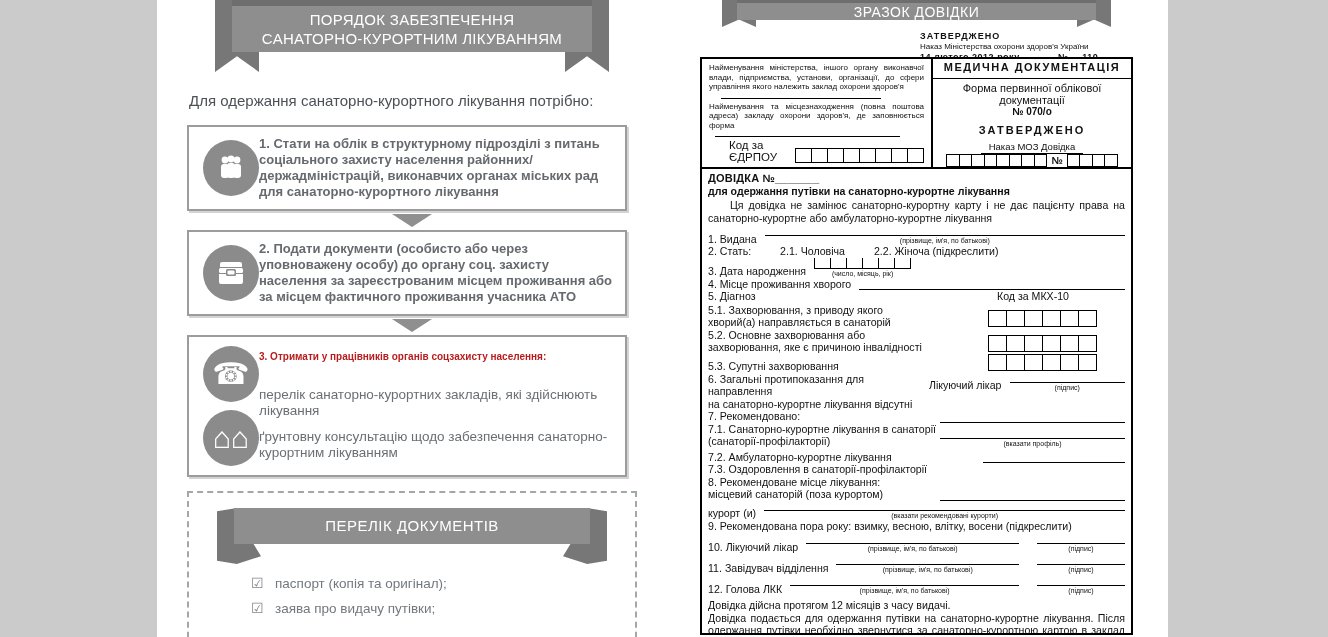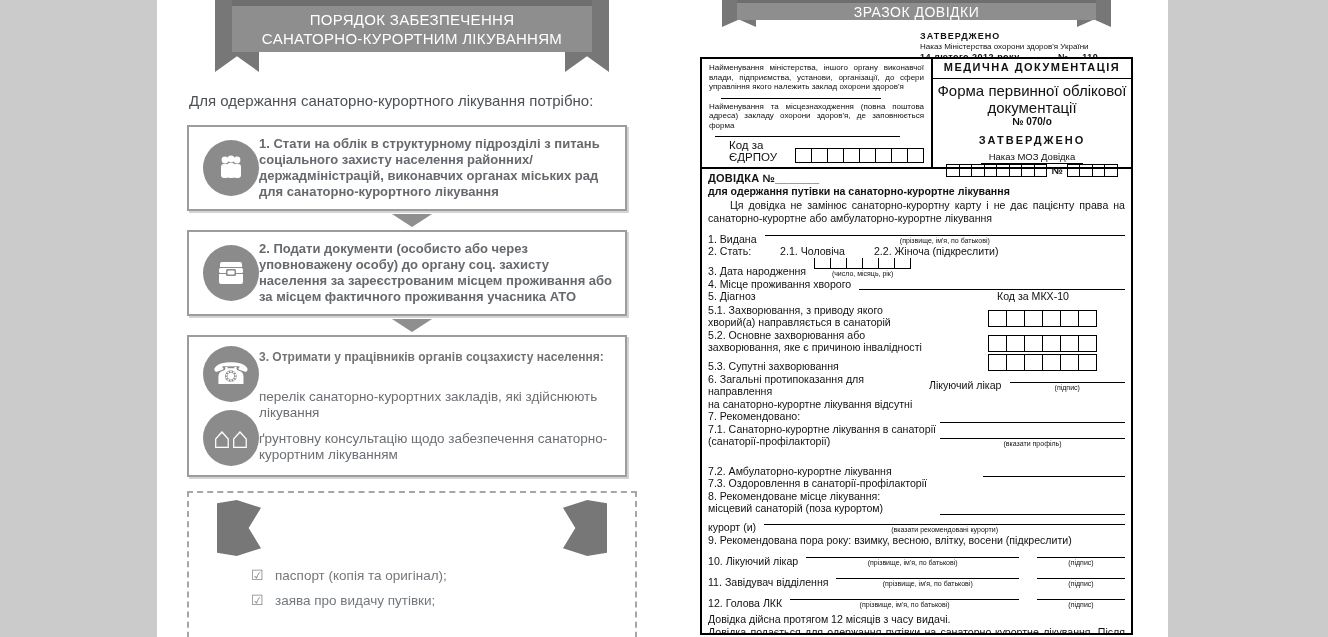--- a/index.html
+++ b/index.html
@@ -23,21 +23,21 @@
 
   .intro { margin:16px 0 16px 2px; font-size:15px; color:#4d5156; }
 
   .step { display:flex; align-items:center; width:440px; border:2px solid #9c9c9c;
           box-shadow:2px 2px 0 #d4d4d4; padding:9px 12px 9px 14px; background:#fff; }
   .icon-circle { flex:0 0 56px; width:56px; height:56px; border-radius:50%; background:#8b8b8b;
                  display:flex; align-items:center; justify-content:center; color:#fff; }
   .icon-circle .glyph { font-size:30px; line-height:1; color:#fff; }
   .icon-stack { display:flex; flex-direction:column; gap:8px; flex:0 0 56px; }
   .step-text { font-size:13px; font-weight:bold; color:#66696d; line-height:16px; }
-  .step-title { font-size:12px; font-weight:bold; color:#737373; margin-bottom:25px; }
+  .step-title { font-size:10px; font-weight:bold; color:#b91c1c; margin-bottom:25px; }
   .step-par { font-size:13.5px; color:#6b6f73; line-height:16px; margin-bottom:10px; }
   .step-par:last-child { margin-bottom:0; }
 
   .arrow-down { width:0; height:0; margin:3px auto; border-left:20px solid transparent;
                 border-right:20px solid transparent; border-top:13px solid #8f8f8f; }
 
   .docs-box { margin-top:14px; width:450px; height:207px; border:2px dashed #a2a7ab; padding-top:7px; }
   .ribbon-mid { height:58px; margin-top:0; }
   .ribbon-mid .band { height:36px; margin:8px 45px; padding-top:9px; font-size:15px; letter-spacing:0.5px; }
   .ribbon-mid .tail { top:0; height:56px; clip-path:polygon(100% 6%,100% 94%,55% 100%,0 86%,28% 50%,0 14%,55% 0); }
@@ -69,21 +69,21 @@
   .fhdr-l { width:231px; border-right:2px solid #000; padding:4px 7px 3px 7px; display:flex; flex-direction:column; }
   .fhdr-l p { font-size:8px; line-height:9.5px; text-align:justify; }
   .hline { border-bottom:1px solid #000; height:8px; }
   .hl1 { width:160px; margin:0 auto 3px 12px; }
   .hl2 { width:185px; margin:0 auto 2px 6px; }
   .edrpou { display:flex; align-items:flex-end; justify-content:space-between; margin-top:auto; padding-bottom:1px; }
   .edrpou .lbl { font-size:11.5px;margin-left:20px; }
   .fhdr-r { flex:1; text-align:center; padding-top:2px; }
   .fhdr-r .m1 { font-size:11px; font-weight:bold; letter-spacing:1.5px; }
   .fhdr-r .rule { border-bottom:1.5px solid #000; margin:5px 0 3px 0; }
-  .fhdr-r .m2 { font-size:15px; }
+  .fhdr-r .m2 { font-size:11px; }
   .fhdr-r .m3 { font-size:10px; font-weight:bold; }
   .fhdr-r .m4 { font-size:11px; font-weight:bold; letter-spacing:2px; margin-top:7px; }
   .fhdr-r .m5 { font-size:9.5px; margin-top:5px; display:inline-block; border-bottom:1px solid #000; padding:0 8px 1px 8px; }
   .mozrow { display:flex; align-items:center; justify-content:center; gap:4px; margin-top:0; }
   .mozrow .no { font-size:10px; font-weight:bold; }
 
   .cells { display:flex; }
   .cells .c { border:1px solid #000; margin-left:-1px; }
   .cells .c:first-child { margin-left:0; }
   .bc .c { width:17px; height:15px; }      
@@ -178,20 +178,21 @@
           <div class="step-title">3. Отримати у працівників органів соцзахисту населення:</div>
           <div class="step-par">перелік санаторно-курортних закладів, які здійснюють лікування</div>
           <div class="step-par">ґрунтовну консультацію щодо забезпечення санаторно-курортним лікуванням</div>
         </div>
       </div>
 
       <div class="docs-box">
         <div class="ribbon ribbon-mid">
           <div class="tail l"></div>
           <div class="tail r"></div>
+          <div class="band">ПЕРЕЛІК ДОКУМЕНТІВ</div>
         </div>
         <ul class="doc-list">
           <li>
             <span class="cb">☑</span>
             <span>паспорт (копія та оригінал);</span>
           </li>
           <li>
             <span class="cb">☑</span>
             <span>заява про видачу путівки;</span>
           </li>
@@ -381,21 +382,21 @@
             <span class="rtxt">
               <span>7.1. Санаторно-курортне лікування в санаторії</span><br>
               <span>(санаторії-профілакторії)</span>
             </span>
             <span class="uw grow">
               <span class="u"></span>
               <span class="hint">(вказати профіль)</span>
             </span>
           </div>
 
-          <div class="recrow" style="margin-top:17px;gap:43px;">
+          <div class="recrow" style="margin-top:3px;gap:43px;">
             <span class="rtxt">7.2. Амбулаторно-курортне лікування</span>
             <span class="uw grow">
                 <span class="u"></span>
               </span>
           </div>
 
           <div>
             <span>7.3. Оздоровлення в санаторії-профілакторії</span>
           </div>
 

